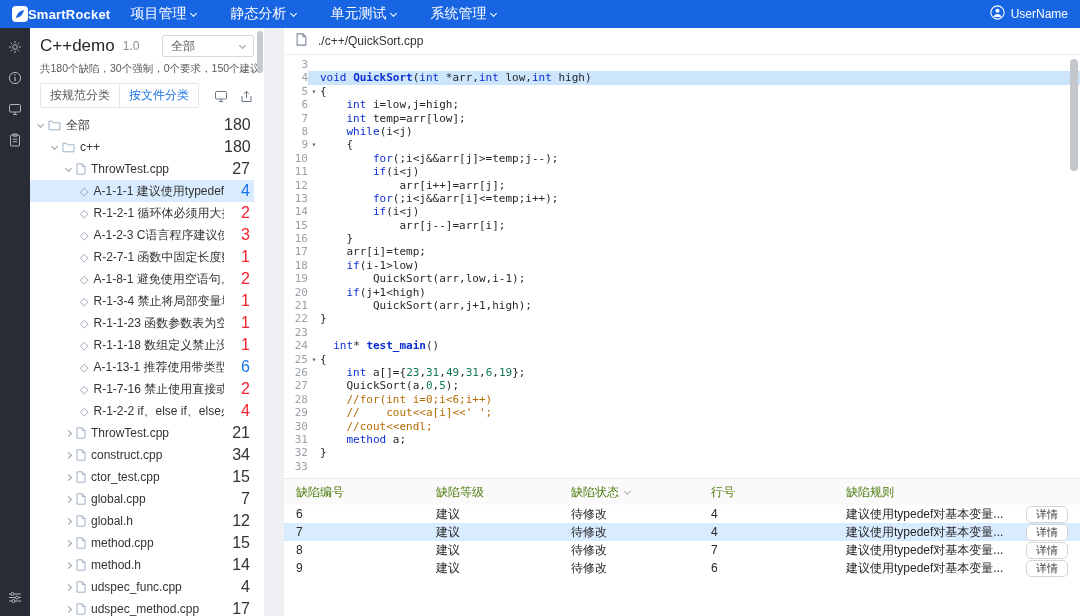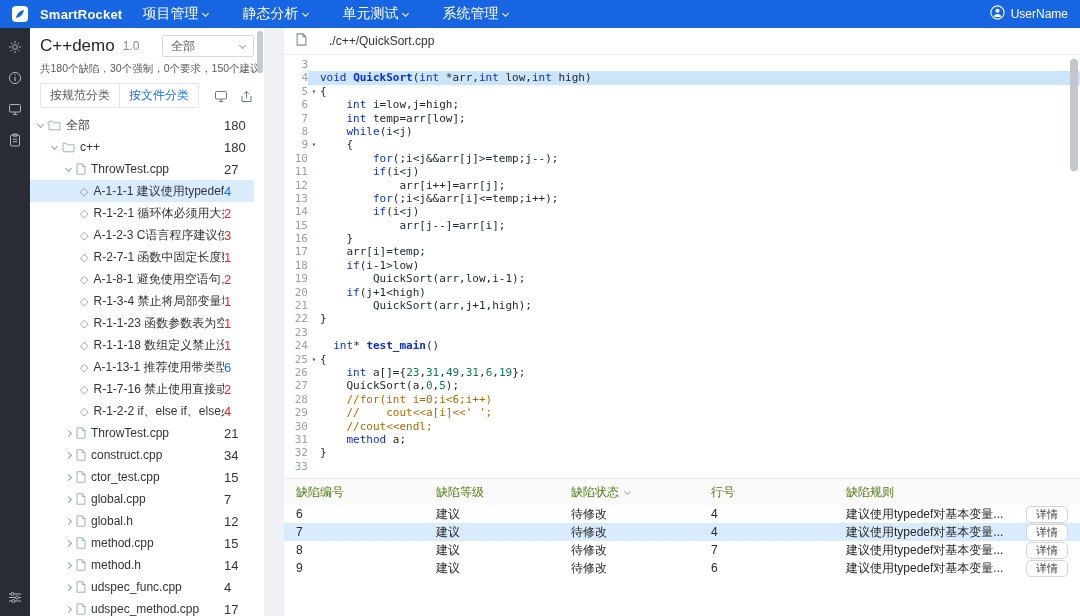--- a/index.html
+++ b/index.html
@@ -2,21 +2,21 @@
 <html><head>
 <meta charset="utf-8">
 <style>
   *{margin:0;padding:0;box-sizing:border-box}
   html,body{width:1080px;height:616px;overflow:hidden;background:#eef0f3;
     font-family:"Liberation Sans","DejaVu Sans",sans-serif}
   .app{width:1080px;height:616px;display:flex;flex-direction:column}
 
   
   .navbar{height:28px;background:#1765e3;display:flex;align-items:center;padding:0 12px;color:#fff;flex:none}
-  .brand{display:flex;align-items:center;gap:12px;margin-right:20px;cursor:pointer}
+  .brand{display:flex;align-items:center;gap:0;margin-right:20px;cursor:pointer}
   .logo{width:16px;height:16px;background:#fff;border-radius:4px;display:flex;align-items:center;justify-content:center;flex:none}
   .brand-text{font-size:13px;font-weight:bold;letter-spacing:.2px}
   .menus{display:flex;align-items:center;gap:34px;flex:1}
   .menu-item{display:flex;align-items:center;gap:5px;font-size:14px;cursor:pointer}
   .user{display:flex;align-items:center;gap:6px;font-size:12px;cursor:pointer}
 
   .chev{display:inline-block;width:5px;height:5px;border-right:1px solid #9aa0a8;border-bottom:1px solid #9aa0a8;flex:none}
   .chev.down{transform:rotate(45deg);margin-top:-2px}
   .chev.right{transform:rotate(-45deg)}
   .chev.white{border-color:#fff}
@@ -43,29 +43,29 @@
   .tab.active{color:#1873e8}
   .tab-icons{margin-left:auto;display:flex;gap:12px;color:#6b7785}
   .tab-icons .ticon{width:14px;height:14px;cursor:pointer}
   .tree{flex:1;overflow:hidden;position:relative;padding-right:10px}
   .tree-row{height:22px;display:flex;align-items:center;font-size:12px;color:#333;cursor:pointer;padding-right:4px}
   .tree-row.selected{background:#d9ecff}
   .tree-row .chev{margin-right:5px}
   .node-icon{flex:none;margin-right:5px;display:inline-flex;align-items:center}
   .diamond{color:#8c95a3;font-size:11px}
   .tree-label{flex:1;white-space:nowrap;overflow:hidden;min-width:0}
-  .tree-count{flex:none;width:26px;font-size:13px}
+  .tree-count{flex:none;width:26px;text-align:right;font-size:16px}
   .c-dark{color:#333}.c-blue{color:#1873e8}.c-red{color:#f5222d}
   .tree-scroll{position:absolute;right:1px;top:3px;width:6px;height:42px;background:#c6cbd1;border-radius:3px;cursor:pointer}
 
   .gapcol{width:20px;flex:none}
 
   
   .main{flex:1;background:#fff;display:flex;flex-direction:column;min-width:0}
-  .pathbar{height:27px;border-bottom:1px solid #ececec;display:flex;align-items:center;gap:22px;padding:0 12px;font-size:12px;color:#333;flex:none}
+  .pathbar{height:27px;border-bottom:1px solid #ececec;display:flex;align-items:center;gap:11px;padding:0 12px;font-size:12px;color:#333;flex:none}
   .editor{height:423px;flex:none;position:relative;overflow:hidden;padding-top:3px;
     font-family:"DejaVu Sans Mono","Liberation Mono",monospace;font-size:11px}
   .cl{display:flex;height:13.4px;line-height:13.4px;white-space:pre}
   .g{width:24px;text-align:right;color:#9aa0a6;flex:none}
   .fd{width:12px;flex:none;color:#5f6368;font-size:8px;text-align:center;line-height:13.4px}
   .ct{flex:1;color:#24292e}
   .cl.hl .fd,.cl.hl .ct{background:#cde5fb}
   .tk-k{color:#0d2fd0}
   .tk-f{color:#0d2fd0;font-weight:bold}
   .tk-c{color:#b36b00}

